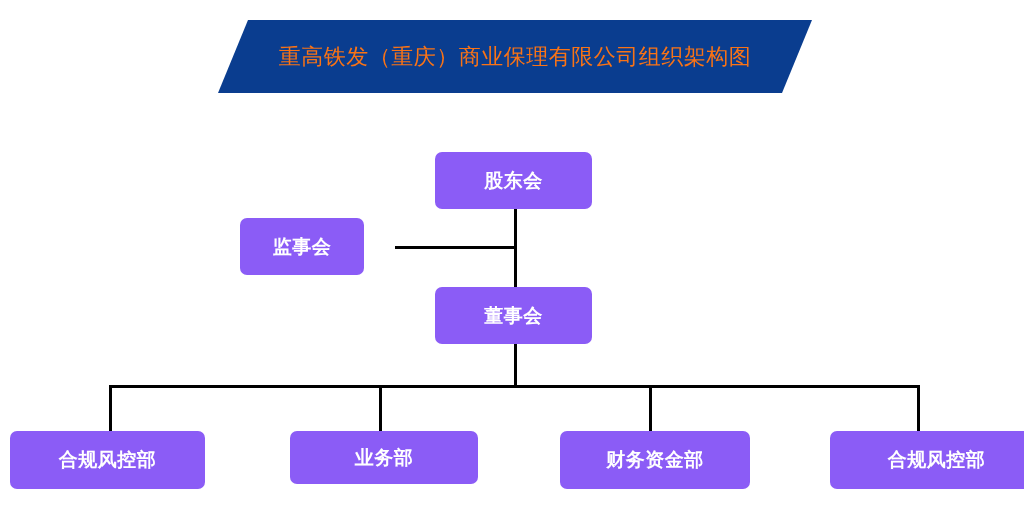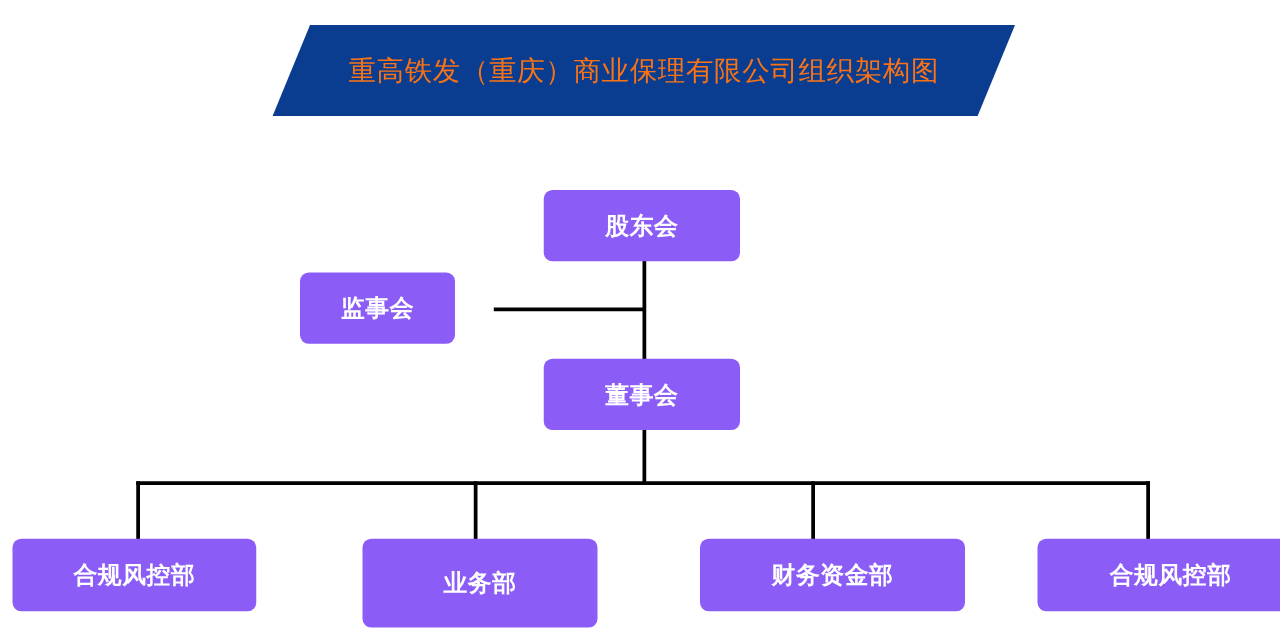--- a/index.html
+++ b/index.html
@@ -56,22 +56,22 @@
     white-space: nowrap;
     z-index: 3;
     font-weight: bold;
   }
 
   .node-shareholders { left: 435px; top: 152px; width: 157px; height: 57px; }
   .node-supervisors  { left: 240px; top: 218px; width: 124px; height: 57px; }
   .node-directors    { left: 435px; top: 287px; width: 157px; height: 57px; }
 
   .node-dept1 { left: 10px;  top: 431px; width: 195px; height: 58px; }
-  .node-dept2 { left: 290px; top: 431px; width: 188px; height: 71px; }
-  .node-dept3 { left: 560px; top: 431px; width: 212px; height: 58px; }
+  .node-dept2 { left: 290px; top: 431px; width: 188px; height: 53px; }
+  .node-dept3 { left: 560px; top: 431px; width: 190px; height: 58px; }
   .node-dept4 { left: 830px; top: 431px; width: 213px; height: 58px; }
 
   
   .conn {
     position: absolute;
     background: #000000;
     z-index: 1;
   }
   .conn-v { width: 3px; }
   .conn-h { height: 3px; }

